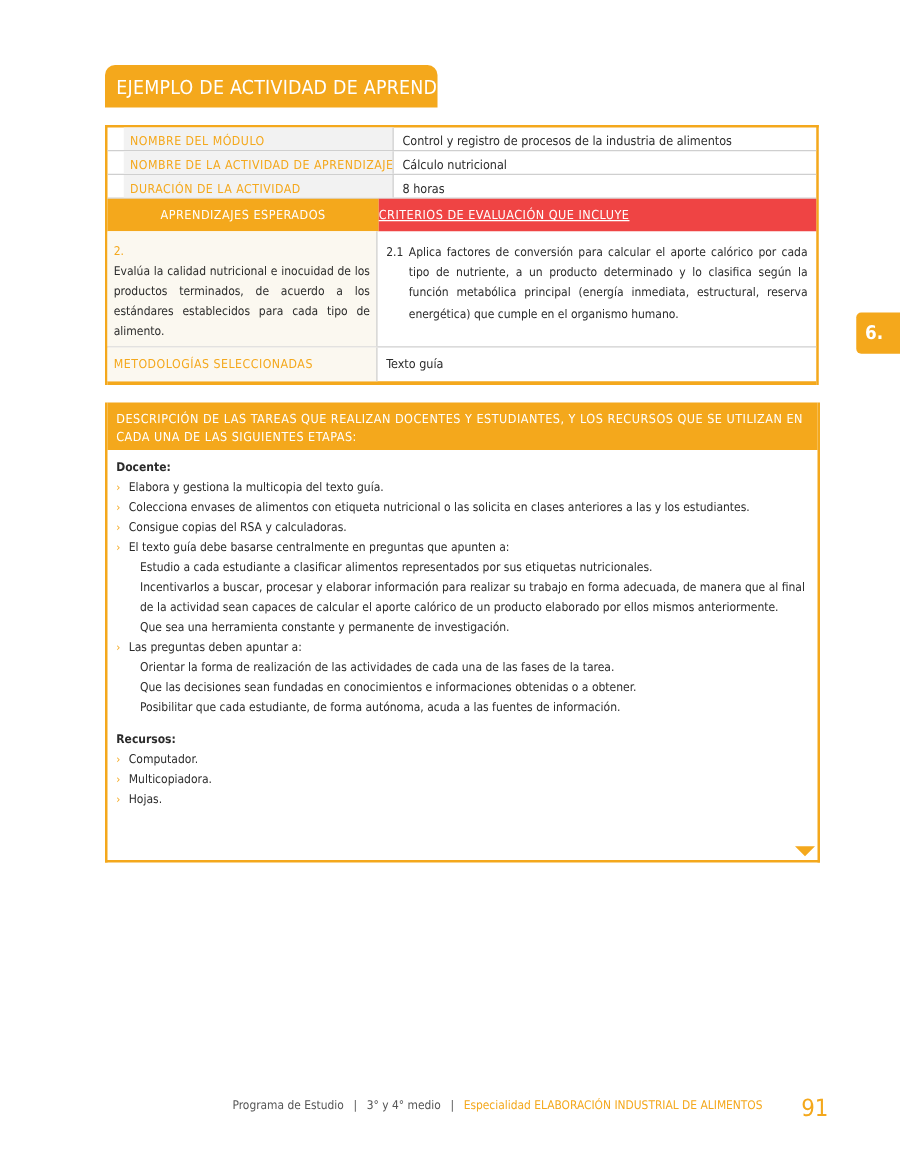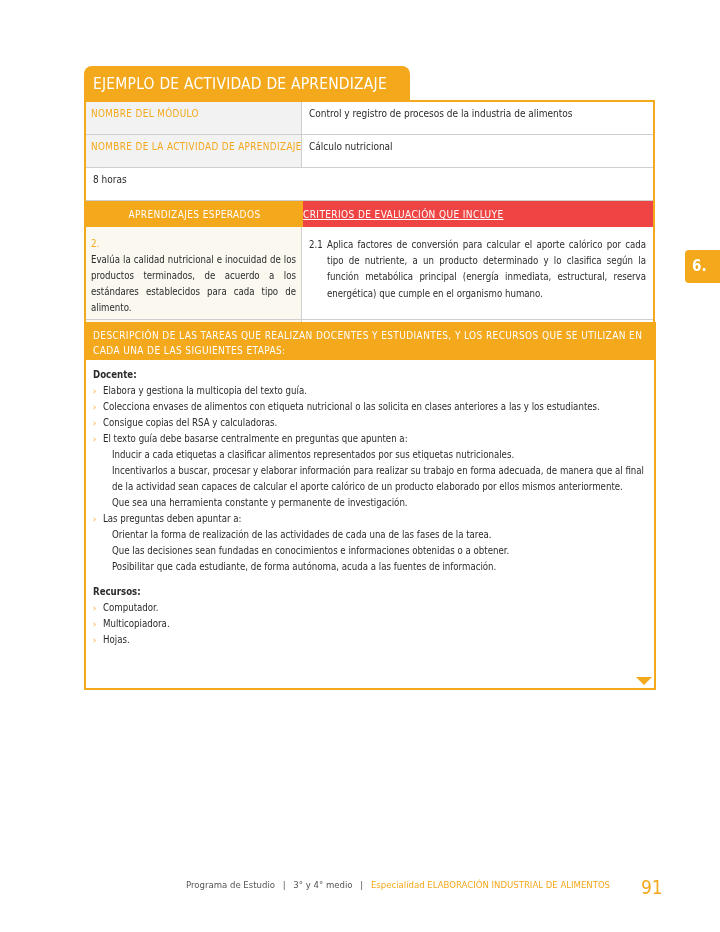--- a/index.html
+++ b/index.html
@@ -1,33 +1,33 @@
 <!DOCTYPE html>
 <html><head>
   <meta charset="utf-8">
   <style>
     * { box-sizing: border-box; margin: 0; padding: 0; }
     html, body { width: 720px; height: 932px; background: #ffffff; }
     body { position: relative; font-family: "DejaVu Sans Condensed", "DejaVu Sans", sans-serif; color: #2b2b2b; overflow: hidden; }
 
     .tab-title {
-      position: absolute; left: 84px; top: 66px; width: 326px; height: 34px;
+      position: absolute; left: 84px; top: 52px; width: 266px; height: 34px;
       background: #f4a81c; border-radius: 8px 8px 0 0;
       color: #ffffff; font-size: 15.5px; letter-spacing: 0.2px;
       padding: 9px 0 0 9px; white-space: nowrap;
     }
 
     .frame { position: absolute; left: 84px; top: 100px; width: 571px; border: 2px solid #f4a81c; border-bottom: none; }
     .row { display: flex; border-bottom: 1px solid #cfcfcf; }
     .row .lbl {
       width: 216px; background: #f2f2f2; border-right: 1px solid #cfcfcf;
       color: #f4a81c; font-size: 9.8px; letter-spacing: 0.4px; padding: 6px 5px 4px 5px; white-space: nowrap;
     }
     .row .val { flex: 1; font-size: 10px; padding: 6px 7px 4px 7px; white-space: nowrap; }
-    .row.info { height: 33px; }
+    .row.info { height: 19px; padding-left: 13px; }
 
     .head-row { display: flex; height: 26px; }
     .head-row .h1 { width: 217px; background: #f4a81c; color: #fff; font-size: 10px; letter-spacing: 0.4px; text-align: center; padding-top: 8px; }
     .head-row .h2 { flex: 1; background: #ef4444; color: #fff; font-size: 10px; letter-spacing: 0.4px; text-align: left; padding-top: 8px; text-decoration: underline; }
 
     .learn-row { display: flex; border-bottom: 1px solid #cfcfcf; height: 93px; }
     .learn-row .left { width: 216px; background: #fbf8f0; border-right: 1px solid #cfcfcf; padding: 9px 5px 0 5px; font-size: 9.6px; line-height: 16px; text-align: justify; }
     .learn-row .left .num { color: #f4a81c; display: block; }
     .learn-row .right { flex: 1; padding: 10px 7px 0 7px; font-size: 9.6px; line-height: 16.2px; }
     .crit { display: flex; justify-content: center; }
@@ -70,20 +70,21 @@
 <div class="frame">
   <div class="row info">
     <div class="lbl">NOMBRE DEL MÓDULO</div>
     <div class="val">Control y registro de procesos de la industria de alimentos</div>
   </div>
   <div class="row info">
     <div class="lbl">NOMBRE DE LA ACTIVIDAD DE APRENDIZAJE</div>
     <div class="val">Cálculo nutricional</div>
   </div>
   <div class="row info">
+    <div class="lbl">DURACIÓN DE LA ACTIVIDAD</div>
     <div class="val">8 horas</div>
   </div>
   <div class="head-row">
     <div class="h1">APRENDIZAJES ESPERADOS</div>
     <div class="h2">CRITERIOS DE EVALUACIÓN QUE INCLUYE</div>
   </div>
   <div class="learn-row">
     <div class="left">
       <span class="num">2.</span>
       <span>Evalúa la calidad nutricional e inocuidad de los productos terminados, de acuerdo a los estándares establecidos para cada tipo de alimento.</span>
@@ -116,21 +117,21 @@
         <span class="txt">Colecciona envases de alimentos con etiqueta nutricional o las solicita en clases anteriores a las y los estudiantes.</span>
       </div>
       <div class="bl">
         <span class="arr">›</span>
         <span class="txt">Consigue copias del RSA y calculadoras.</span>
       </div>
       <div class="bl">
         <span class="arr">›</span>
         <span class="txt">El texto guía debe basarse centralmente en preguntas que apunten a:</span>
       </div>
-      <div class="ind">Inducir a cada etiquetas a clasificar alimentos representados por sus etiquetas nutricionales.</div>
+      <div class="ind">Estudio a cada estudiante a clasificar alimentos representados por sus etiquetas nutricionales.</div>
       <div class="ind">Incentivarlos a buscar, procesar y elaborar información para realizar su trabajo en forma adecuada, de manera que al final de la actividad sean capaces de calcular el aporte calórico de un producto elaborado por ellos mismos anteriormente.</div>
       <div class="ind">Que sea una herramienta constante y permanente de investigación.</div>
       <div class="bl">
         <span class="arr">›</span>
         <span class="txt">Las preguntas deben apuntar a:</span>
       </div>
       <div class="ind">Orientar la forma de realización de las actividades de cada una de las fases de la tarea.</div>
       <div class="ind">Que las decisiones sean fundadas en conocimientos e informaciones obtenidas o a obtener.</div>
       <div class="ind">Posibilitar que cada estudiante, de forma autónoma, acuda a las fuentes de información.</div>
       <div class="res-h">Recursos:</div>

